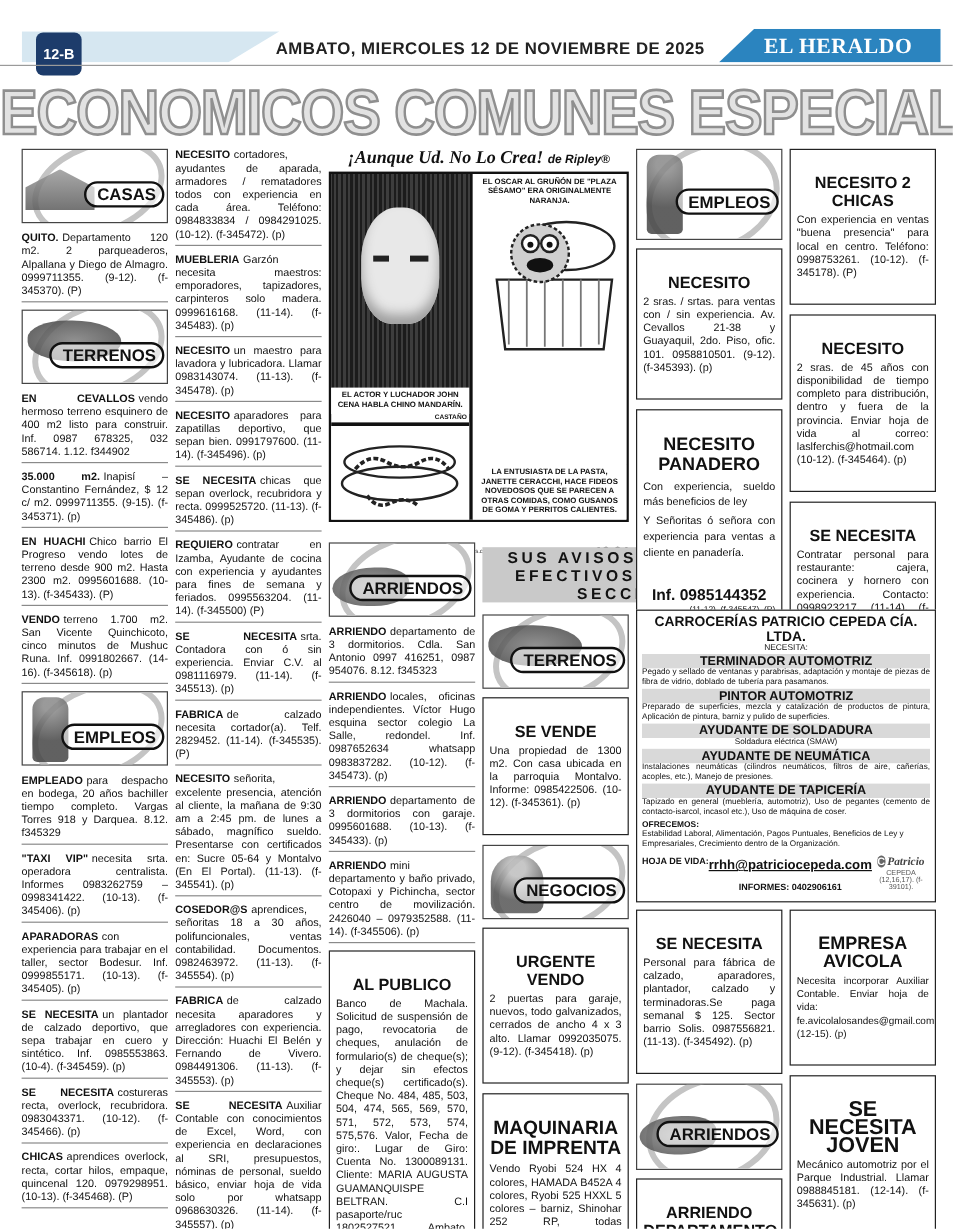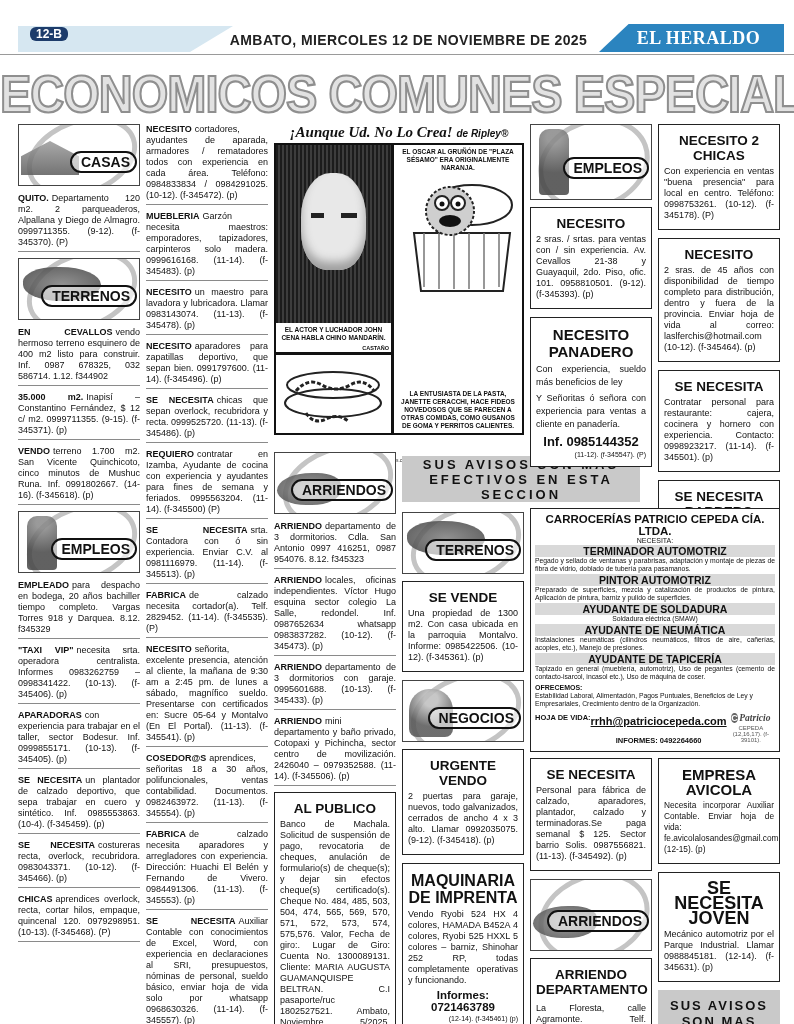--- a/index.html
+++ b/index.html
@@ -2,21 +2,21 @@
 <html><head>
 <meta charset="utf-8">
 <style>
   html,body{margin:0;padding:0;background:#fff;}
   body{width:794px;height:1024px;position:relative;overflow:hidden;
        font-family:"Liberation Sans",sans-serif;color:#111;}
   
   .hdr{position:absolute;top:26px;left:18px;right:10px;height:28px;}
   .hdr-band{position:absolute;left:0;top:0;width:215px;height:26px;background:#d6e7f1;
             clip-path:polygon(0 0,100% 0,80% 100%,0 100%);}
-  .hdr-badge{position:absolute;left:12px;top:1px;width:38px;height:14px;background:#1d3c6b;
+  .hdr-badge{position:absolute;left:12px;top:1px;width:38px;height:36px;background:#1d3c6b;
              border-radius:6px;color:#fff;font-weight:bold;font-size:12px;display:flex;
              align-items:center;justify-content:center;}
   .hdr-date{position:absolute;left:15px;right:0;top:6px;text-align:center;font-size:14px;
             font-weight:bold;letter-spacing:.4px;color:#222;}
   .hdr-mast{position:absolute;right:0;top:-2px;width:185px;height:28px;background:#2b84bf;
             clip-path:polygon(16% 0,100% 0,100% 100%,0 100%);display:flex;align-items:center;
             justify-content:center;}
   .hdr-mast span{color:#fff;font-family:"Liberation Serif",serif;font-weight:bold;font-size:18px;
             letter-spacing:.5px;padding-left:14px;}
   .hdr-rule{position:absolute;top:54px;left:0;width:794px;border-top:1.5px solid #9a9a9a;}
@@ -31,24 +31,24 @@
   .c3{left:274px;top:452px;}
   .c4{left:402px;top:512px;}
   .c5t{left:530px;top:124px;}
   .c5b{left:530px;top:758px;}
   .c6t{left:658px;top:124px;}
   .c6b{left:658px;top:758px;}
   
   .ad{font-size:9px;line-height:11px;text-align:justify;border-bottom:1px solid #8a8a8a;
       padding-bottom:3px;margin-bottom:6px;}
   .ad b{margin-right:3px;}
-  .boxed{border:1.5px solid #222;padding:8px 5px;margin-bottom:8px;background:#fff;}
+  .boxed{border:1.5px solid #222;padding:20px 5px;margin-bottom:8px;background:#fff;}
   .boxed .bt{font-weight:bold;font-size:13.5px;text-align:center;line-height:15px;margin-bottom:3px;}
   .boxed .bb{font-size:9px;line-height:11px;text-align:justify;}
-  .boxed .binfo{font-weight:bold;font-size:11.5px;text-align:center;margin-top:3px;}
+  .boxed .binfo{font-weight:bold;font-size:11.5px;text-align:center;margin-top:21px;}
   .boxed .btag{font-size:7px;text-align:right;margin-top:2px;}
   .grey-box{background:#c9c9c9;padding:8px 4px;text-align:center;font-weight:bold;
             font-size:13px;line-height:16px;letter-spacing:2px;margin-bottom:8px;}
   
   .logo{position:relative;border:1px solid #444;height:60px;margin-bottom:7px;overflow:hidden;background:#fff;}
   .swoosh{position:absolute;left:6px;top:-6px;width:104px;height:66px;border:5px solid #c4c4c4;
           border-radius:50%;transform:rotate(-20deg);}
   .pill{position:absolute;right:2px;bottom:12px;border:2px solid #111;border-radius:13px;
         padding:1px 5px 1px 9px;font-weight:bold;font-size:14px;background:rgba(255,255,255,.6);}
   .photo{position:absolute;opacity:.85;}
@@ -134,20 +134,21 @@
     <span class="pill">CASAS</span>
   </div>
   <div class="ad"><b class="ad-lead">QUITO.</b><span>Departamento 120 m2. 2 parqueaderos, Alpallana y Diego de Almagro. 0999711355. (9-12). (f-345370). (P)</span></div>
   <div class="logo">
     <span class="swoosh"></span>
     <span class="photo ph-land"></span>
     <span class="pill">TERRENOS</span>
   </div>
   <div class="ad"><b class="ad-lead">EN CEVALLOS</b><span>vendo hermoso terreno esquinero de 400 m2 listo para construir. Inf. 0987 678325, 032 586714. 1.12. f344902</span></div>
   <div class="ad"><b class="ad-lead">35.000 m2.</b><span>Inapisí – Constantino Fernández, $ 12 c/ m2. 0999711355. (9-15). (f-345371). (p)</span></div>
+  <div class="ad"><b class="ad-lead">EN HUACHI</b><span>Chico barrio El Progreso vendo lotes de terreno desde 900 m2. Hasta 2300 m2. 0995601688. (10-13). (f-345433). (P)</span></div>
   <div class="ad"><b class="ad-lead">VENDO</b><span>terreno 1.700 m2. San Vicente Quinchicoto, cinco minutos de Mushuc Runa. Inf. 0991802667. (14-16). (f-345618). (p)</span></div>
   <div class="logo">
     <span class="swoosh"></span>
     <span class="photo ph-person"></span>
     <span class="pill">EMPLEOS</span>
   </div>
   <div class="ad"><b class="ad-lead">EMPLEADO</b><span>para despacho en bodega, 20 años bachiller tiempo completo. Vargas Torres 918 y Darquea. 8.12. f345329</span></div>
   <div class="ad"><b class="ad-lead">"TAXI VIP"</b><span>necesita srta. operadora centralista. Informes 0983262759 – 0998341422. (10-13). (f-345406). (p)</span></div>
   <div class="ad"><b class="ad-lead">APARADORAS</b><span>con experiencia para trabajar en el taller, sector Bodesur. Inf. 0999855171. (10-13). (f-345405). (p)</span></div>
   <div class="ad"><b class="ad-lead">SE NECESITA</b><span>un plantador de calzado deportivo, que sepa trabajar en cuero y sintético. Inf. 0985553863. (10-4). (f-345459). (p)</span></div>
@@ -308,21 +309,21 @@
   <div class="cep-desc" style="text-align:center;">Soldadura eléctrica (SMAW)</div>
   <div class="cep-pos">AYUDANTE DE NEUMÁTICA</div>
   <div class="cep-desc">Instalaciones neumáticas (cilindros neumáticos, filtros de aire, cañerías, acoples, etc.), Manejo de presiones.</div>
   <div class="cep-pos">AYUDANTE DE TAPICERÍA</div>
   <div class="cep-desc">Tapizado en general (mueblería, automotriz), Uso de pegantes (cemento de contacto-isarcol, incasol etc.), Uso de máquina de coser.</div>
   <div class="cep-of"><b>OFRECEMOS:</b><br><span>Estabilidad Laboral, Alimentación, Pagos Puntuales, Beneficios de Ley y Empresariales, Crecimiento dentro de la Organización.</span></div>
   <div class="cep-bot">
     <span class="cep-cv">HOJA DE VIDA:</span>
     <span class="cep-mail">
       <span class="em">rrhh@patriciocepeda.com</span><br>
-      <span class="inf">INFORMES: 0492264660</span>
+      <span class="inf">INFORMES: 0402906161</span>
     </span>
     <span class="cep-logo">
       <span class="circ">C</span>
       <span class="pat">Patricio</span><br>
       <span>CEPEDA</span><br>
       <span>(12,16,17). (f-39101).</span>
     </span>
   </div>
 </div>
 

